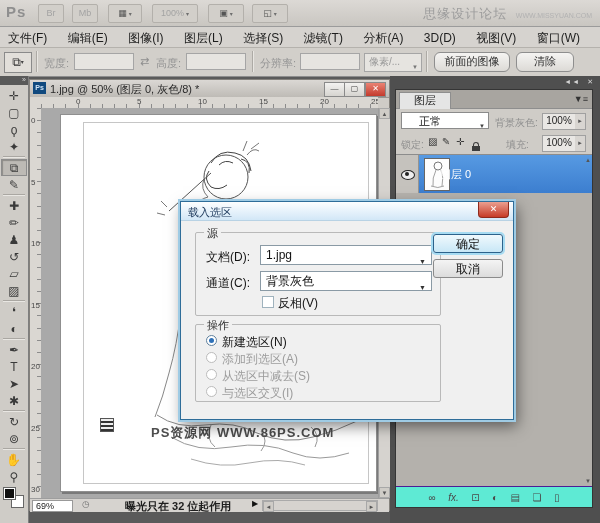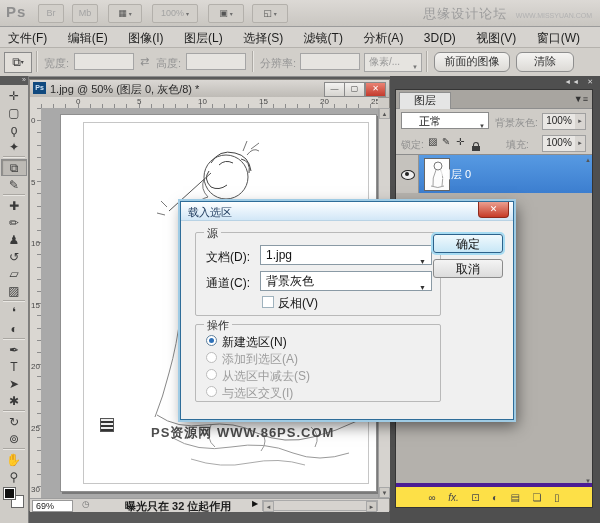--- a/index.html
+++ b/index.html
@@ -114,21 +114,21 @@
   .lockpad::after{content:"";position:absolute;left:0;top:4px;width:8px;height:5px;background:#3d3d3d}
   .llist{left:0;top:64px;width:100%;height:331px;background:#b4b1ac;border-top:1px solid #8c8c8c;overflow:hidden}
   .lrow{left:0;top:0;width:100%;height:38px;background:linear-gradient(#579ae2,#3c7ecf)}
   .eyecol{left:0;top:0;width:22px;height:38px;background:#c5c2bd;border-right:1px solid #97948f}
   .eye{position:absolute;left:5px;top:15px;width:12px;height:8px;border:1px solid #222;border-radius:50%;background:#eee}
   .eye::after{content:"";position:absolute;left:3px;top:1px;width:4px;height:4px;border-radius:50%;background:#222}
   .lthumb{left:28px;top:3px;width:24px;height:31px;background:#fdfdfd;border:1px solid #666;overflow:hidden}
   .lname{left:44px;top:12px;font-size:11px;color:#fff}
   .lscroll-up{right:1px;top:2px;font-size:6px;color:#555}
   .lscroll-dn{right:1px;bottom:2px;font-size:6px;color:#555}
-  .lp-bottom{left:0;bottom:0;width:100%;height:20px;background:#fde047;border-top:4px solid #4c1d95}
+  .lp-bottom{left:0;bottom:0;width:100%;height:20px;background:#5eead4;border-top:1px solid #4c1d95}
   .bico{display:inline-block;font-size:10px;color:#4a4a4a;margin:0 4px;line-height:19px}
   
   #dialog{left:180px;top:201px;width:332px;height:217px;background:#f0f0f0;border:1px solid #2f6d99;
           box-shadow:0 0 0 2px #9fcbe4,3px 6px 14px rgba(0,0,0,.5);z-index:50}
   #dlgtitle{left:0;top:0;width:100%;height:18px;background:linear-gradient(#fdfeff,#d2e7f7);
             border-bottom:1px solid #b8d2e4}
   #dlgtitle .txt{position:absolute;left:7px;top:3px;font-size:11px;color:#1e3a5c}
   .dclose{right:4px;top:0;width:29px;height:15px;background:linear-gradient(#eb9f90,#c63b27);
           border:1px solid #8f2a1c;border-top:none;border-radius:0 0 4px 4px;color:#fff;
           font-size:9px;text-align:center;line-height:14px}

